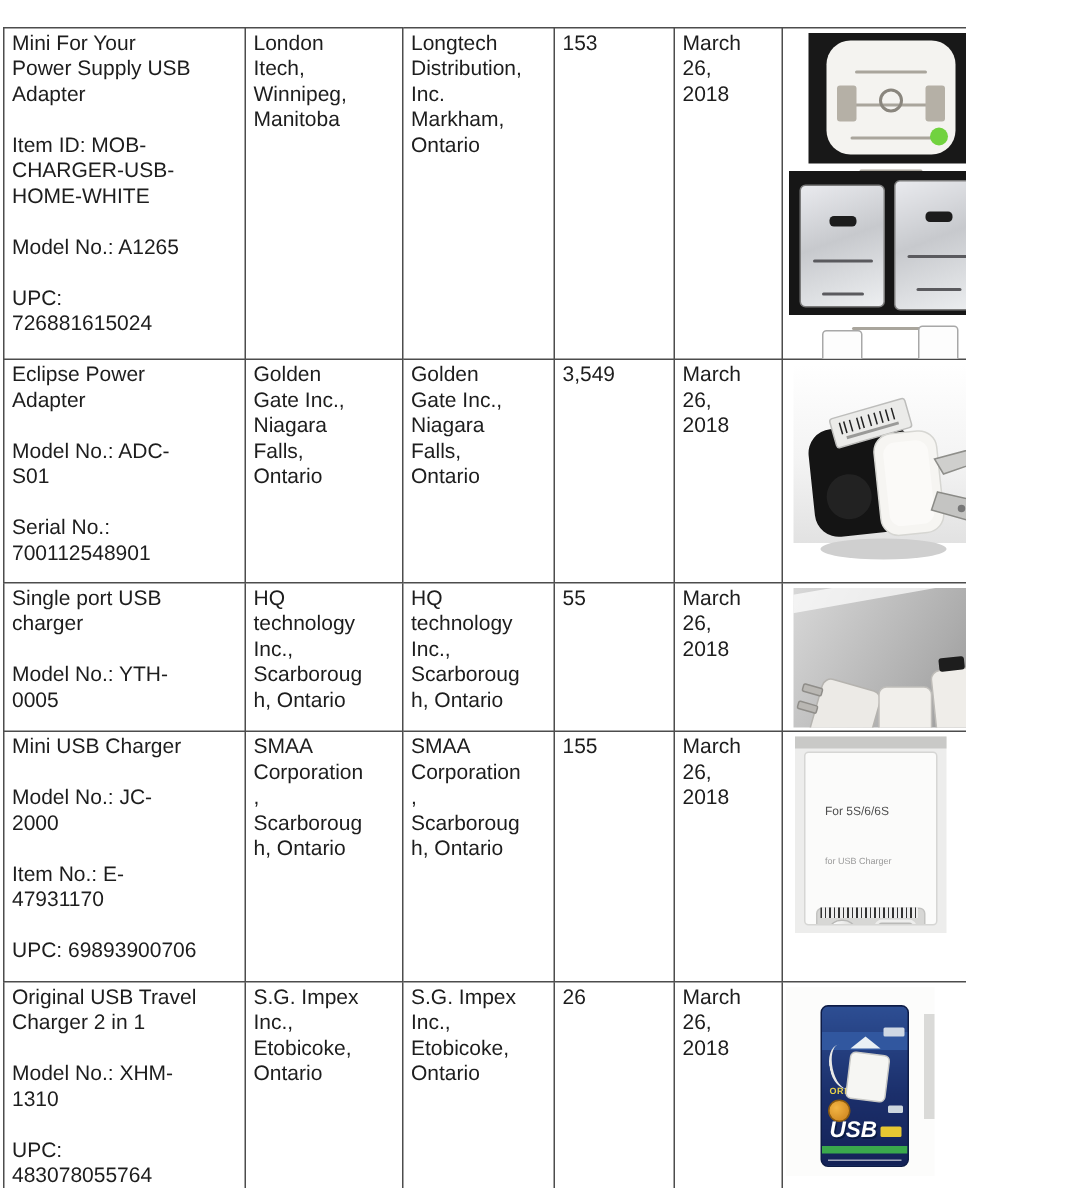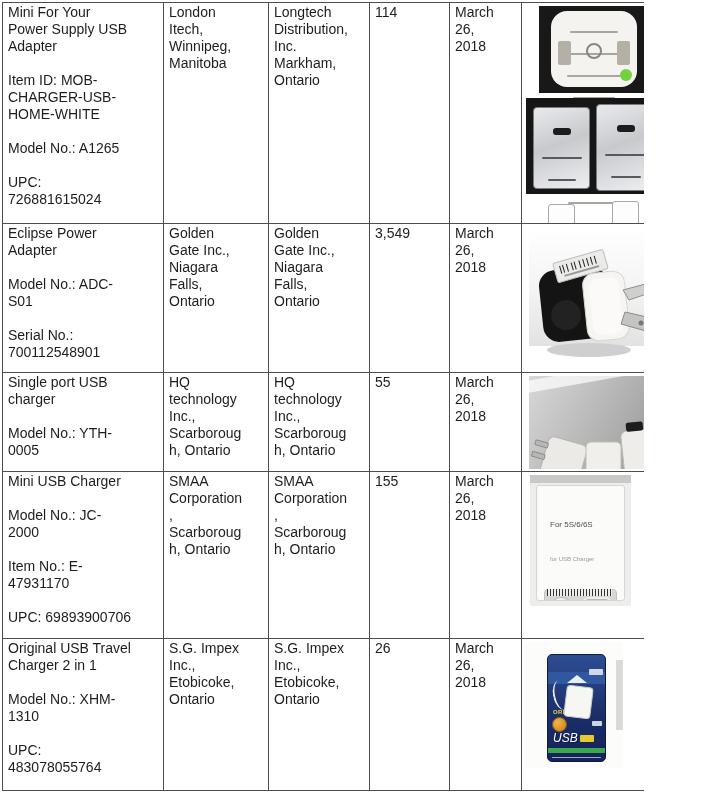--- a/index.html
+++ b/index.html
@@ -1,19 +1,19 @@
 <!DOCTYPE html>
 <html><head>
 <meta charset="utf-8">
 <style>
   html,body{margin:0;padding:0;background:#ffffff;}
   .page{
     width:644px;height:792px;background:#ffffff;overflow:hidden;
     font-family:"Liberation Sans","DejaVu Sans",sans-serif;color:#1d1d1d;
-    position:relative;box-sizing:border-box;padding-top:2px;padding-left:2px;
+    position:relative;box-sizing:border-box;padding-top:18px;padding-left:2px;
   }
   table.recall{border-collapse:collapse;table-layout:fixed;width:708px;}
   table.recall td{
     border:1px solid #4d4d4d;vertical-align:top;
     padding:1px 3px 0 5px;font-size:14px;line-height:17px;
     white-space:pre-line;overflow:hidden;box-sizing:border-box;
   }
   td.photo-cell{padding:0;position:relative;}
   .photo{position:absolute;}
   
@@ -57,21 +57,21 @@
   .arch{position:absolute;left:50%;top:3px;transform:translateX(-50%);width:0;height:0;
     border-left:10px solid transparent;border-right:10px solid transparent;border-bottom:8px solid #e9f0f5;}
   .orig{color:#e8d24a;font-size:6px;font-weight:bold;letter-spacing:.4px;margin:3px 0 0 5px;white-space:nowrap;}
   .tag5{position:absolute;right:2px;top:14px;width:14px;height:6px;background:#cfd8e4;border-radius:1px;}
   .chg5{position:absolute;left:17px;top:31px;width:25px;height:30px;background:#f6f6f3;border:1px solid #c9c9c6;border-radius:4px;transform:rotate(7deg);}
   .cbl5{position:absolute;left:5px;top:25px;width:16px;height:30px;border-left:2px solid #e9e9e6;border-radius:50%;transform:rotate(-12deg);}
   .orange5{position:absolute;left:4px;top:62px;width:13px;height:13px;border-radius:50%;border:1px solid #8a5a10;
     background:radial-gradient(circle at 35% 35%,#f3b544,#c97f1a);}
   .chip5{position:absolute;right:3px;top:66px;width:10px;height:5px;background:#cdd6de;border-radius:1px;}
   .usbrow{position:absolute;left:5px;top:78px;display:flex;align-items:center;gap:2px;}
-  .usbtxt{color:#ffffff;font-weight:normal;font-style:italic;font-size:12px;text-shadow:1px 1px 0 #0a1a44;line-height:10px;text-align:right;}
+  .usbtxt{color:#ffffff;font-weight:bold;font-style:italic;font-size:15px;text-shadow:1px 1px 0 #0a1a44;line-height:10px;text-align:right;}
   .ychip{width:14px;height:7px;background:#e8c832;border-radius:1px;}
   .greenstrip{position:absolute;left:0;right:0;top:93px;height:5px;background:#3aa84c;}
   .fine{position:absolute;left:4px;right:4px;height:1px;background:rgba(255,255,255,.6);}
   .fine.f1{top:102px}.fine.f2{top:106px}
 </style>
 </head>
 <body>
 
 <div class="page">
   <table class="recall">
@@ -100,21 +100,21 @@
 726881615024</td>
       <td>London
 Itech,
 Winnipeg,
 Manitoba</td>
       <td>Longtech
 Distribution,
 Inc.
 Markham,
 Ontario</td>
-      <td>114</td>
+      <td>153</td>
       <td>March
 26,
 2018</td>
       <td class="photo-cell">
         <div class="photo p1a">
           <div class="p1a-face">
             <div class="tl" style="width:48px"></div>
             <div class="tl" style="width:58px"></div>
             <div class="tl" style="width:54px"></div>
             <div class="tl" style="width:42px"></div>

